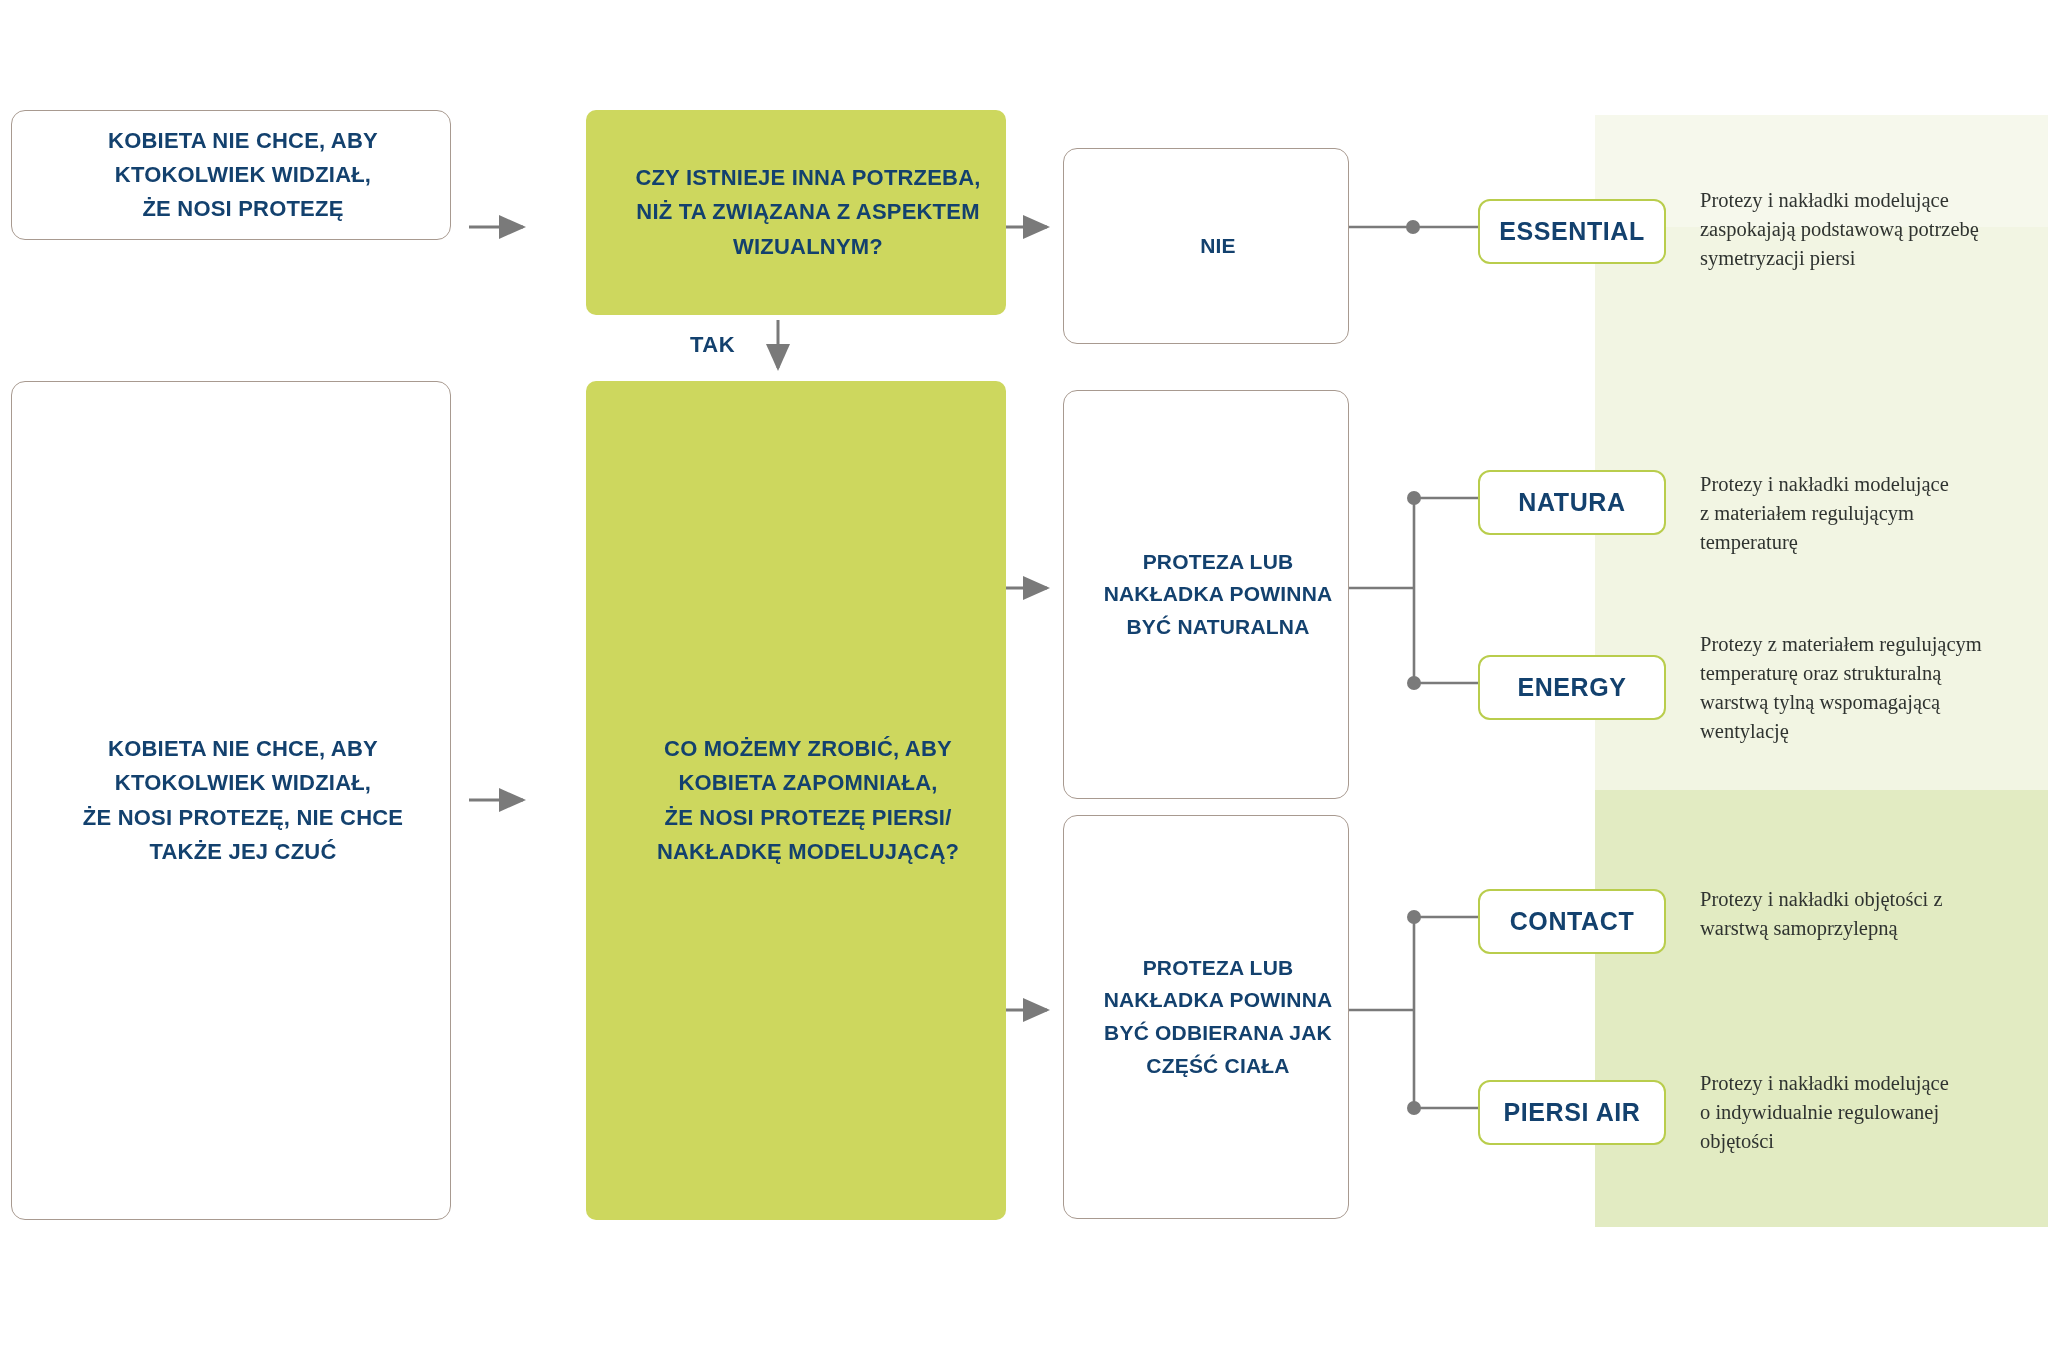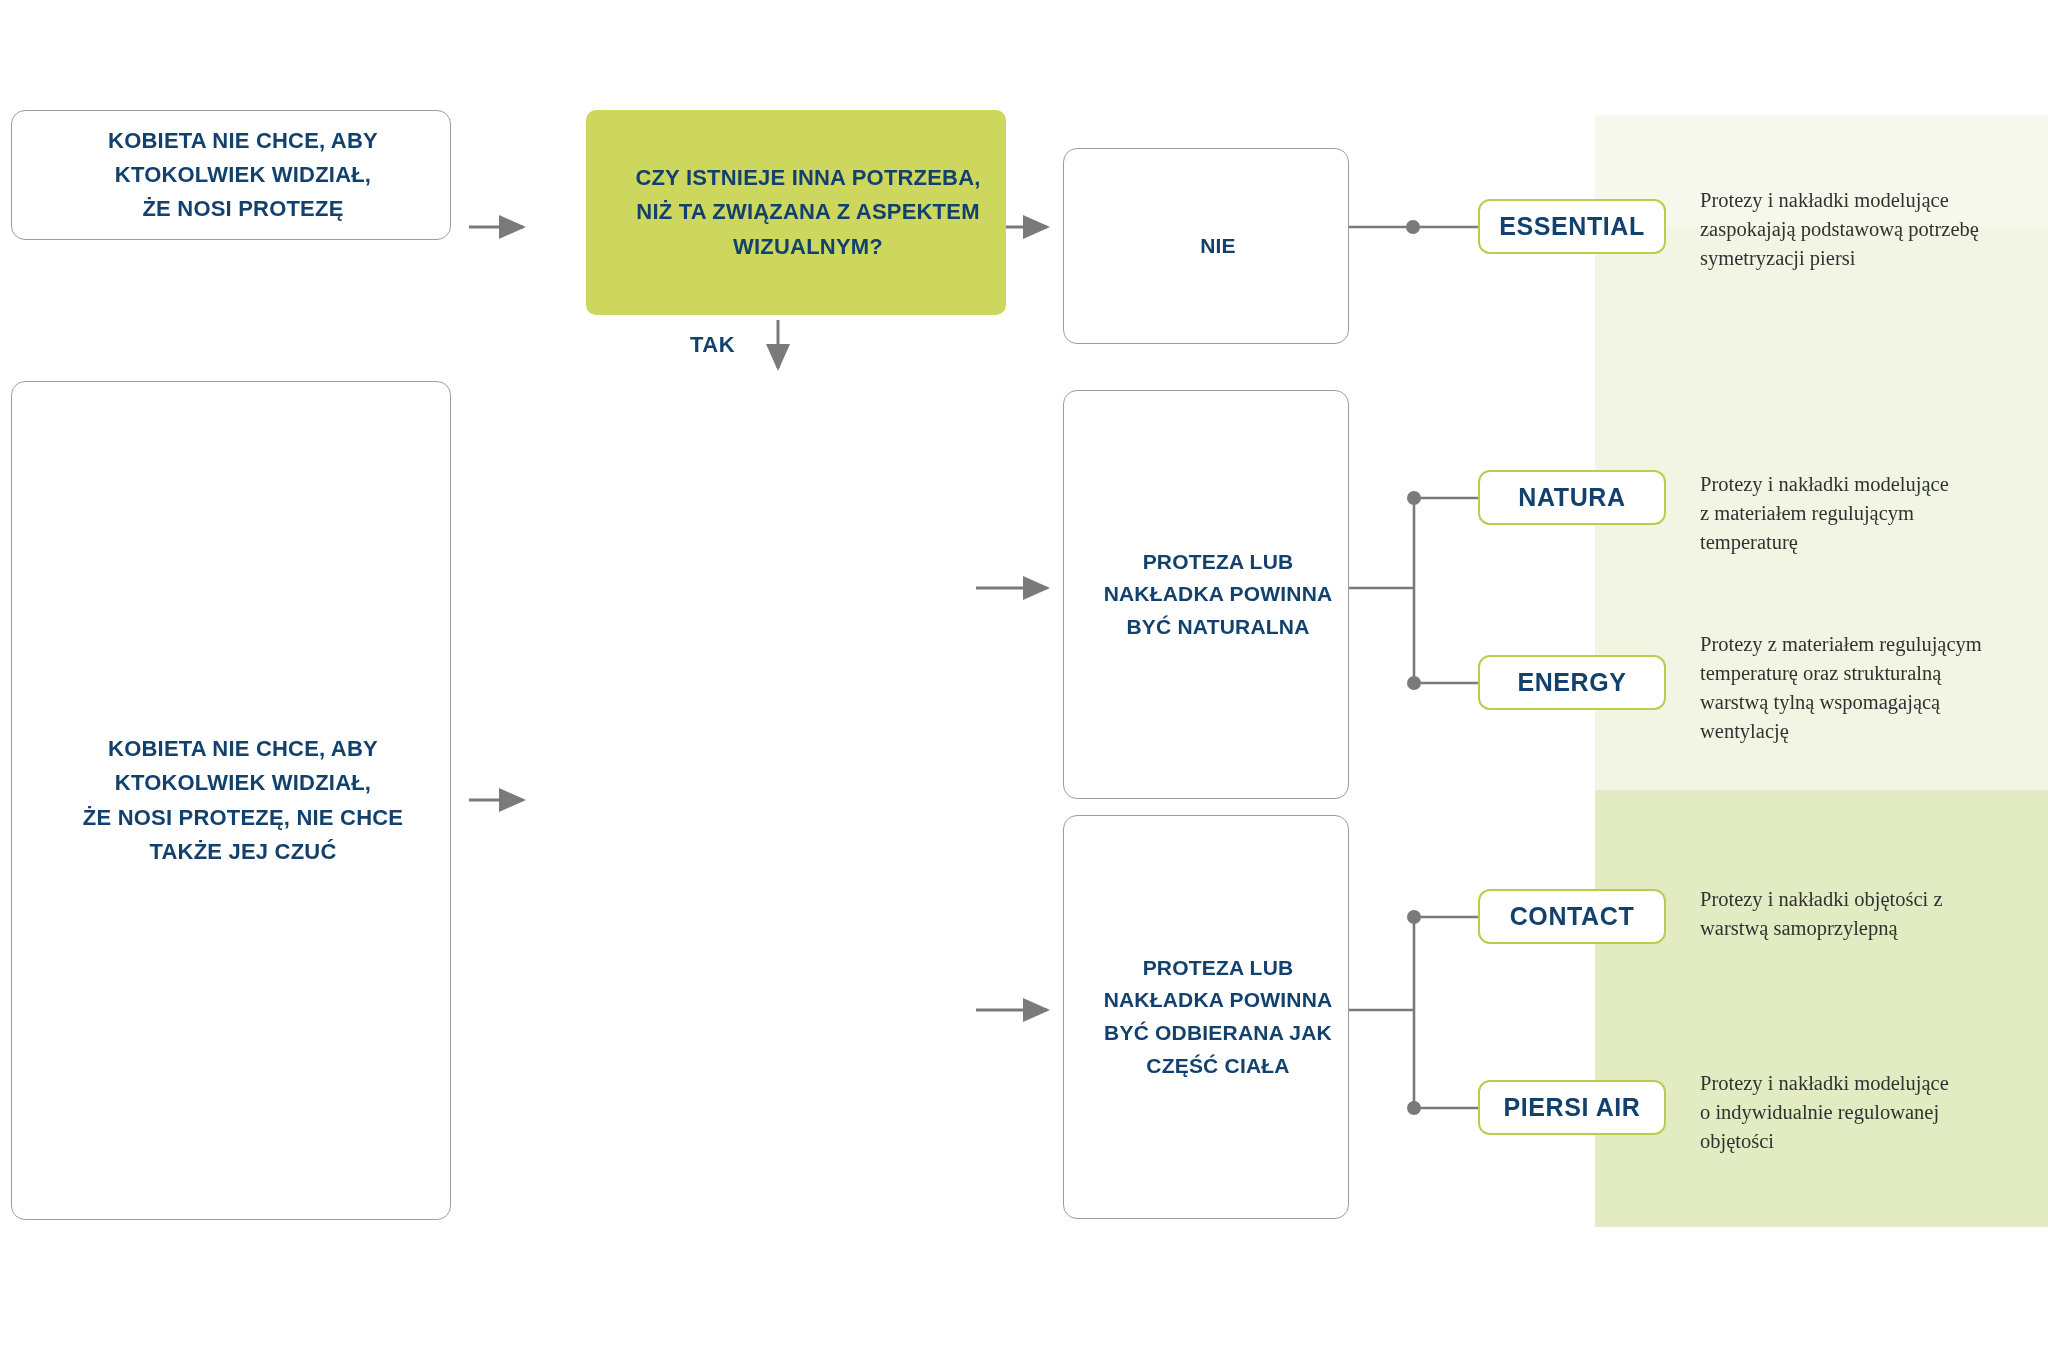--- a/index.html
+++ b/index.html
@@ -68,21 +68,21 @@
     position:absolute;
     box-sizing:border-box;
     background:#ffffff;
     border:2.2px solid #b9cd4c;
     border-radius:12px;
     display:flex;align-items:center;justify-content:center;
     color:#13416e;
     font-weight:bold;
     font-size:25px;
     letter-spacing:.6px;
-    width:188px;height:55px;
+    width:188px;height:65px;
     z-index:5;
   }
   #badge-essential{left:1478px;top:199px;}
   #badge-natura  {left:1478px;top:470px;}
   #badge-energy  {left:1478px;top:655px;}
   #badge-contact {left:1478px;top:889px;}
   #badge-adapt   {left:1478px;top:1080px;}
 
   
   .desc{
@@ -171,20 +171,26 @@
 ŻE NOSI PROTEZĘ, NIE CHCE
 TAKŻE JEJ CZUĆ</span>
   </div>
 
   <div class="box box-green" id="dec-top">
     <span class="box-txt">CZY ISTNIEJE INNA POTRZEBA,
 NIŻ TA ZWIĄZANA Z ASPEKTEM
 WIZUALNYM?</span>
   </div>
 
+  <div class="box box-green" id="dec-bottom">
+    <span class="box-txt">CO MOŻEMY ZROBIĆ, ABY
+KOBIETA ZAPOMNIAŁA,
+ŻE NOSI PROTEZĘ PIERSI/
+NAKŁADKĘ MODELUJĄCĄ?</span>
+  </div>
 
   <div id="tak-label">TAK</div>
 
   <div class="box box-white" id="out-nie">
     <span class="box-txt">NIE</span>
   </div>
 
   <div class="box box-white" id="out-natural">
     <span class="box-txt">PROTEZA LUB
 NAKŁADKA POWINNA

